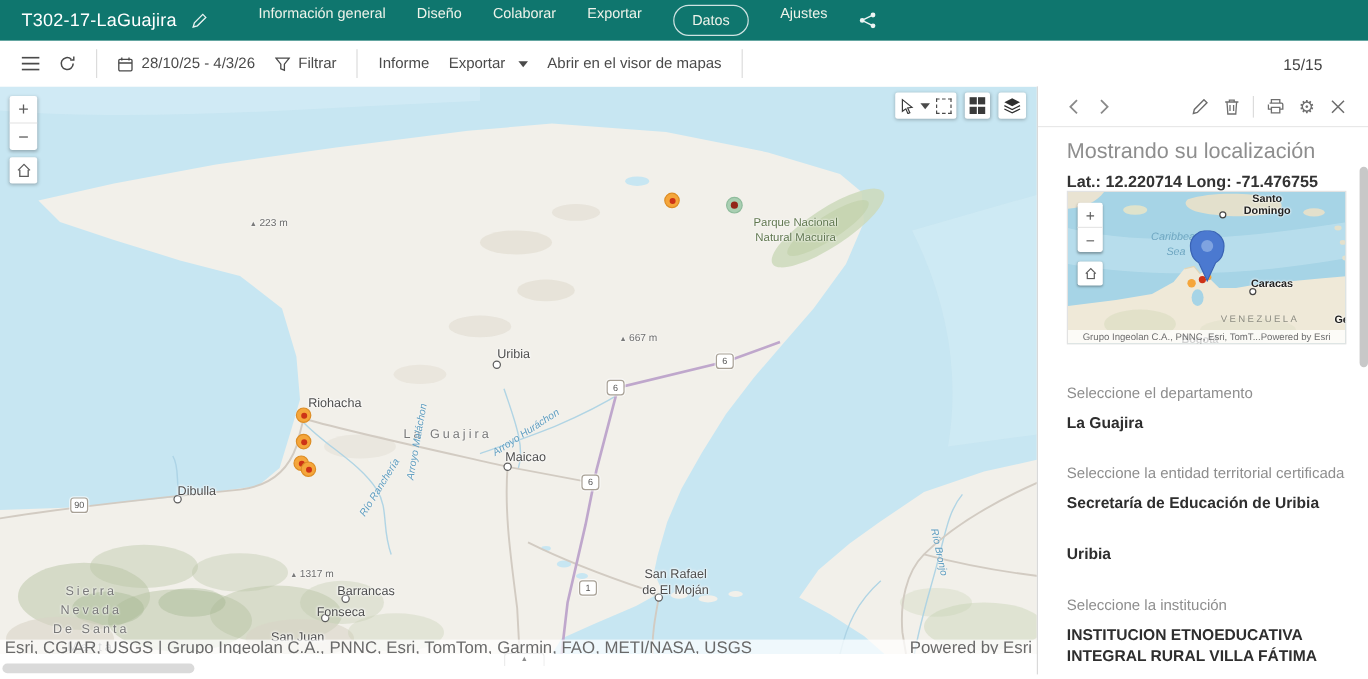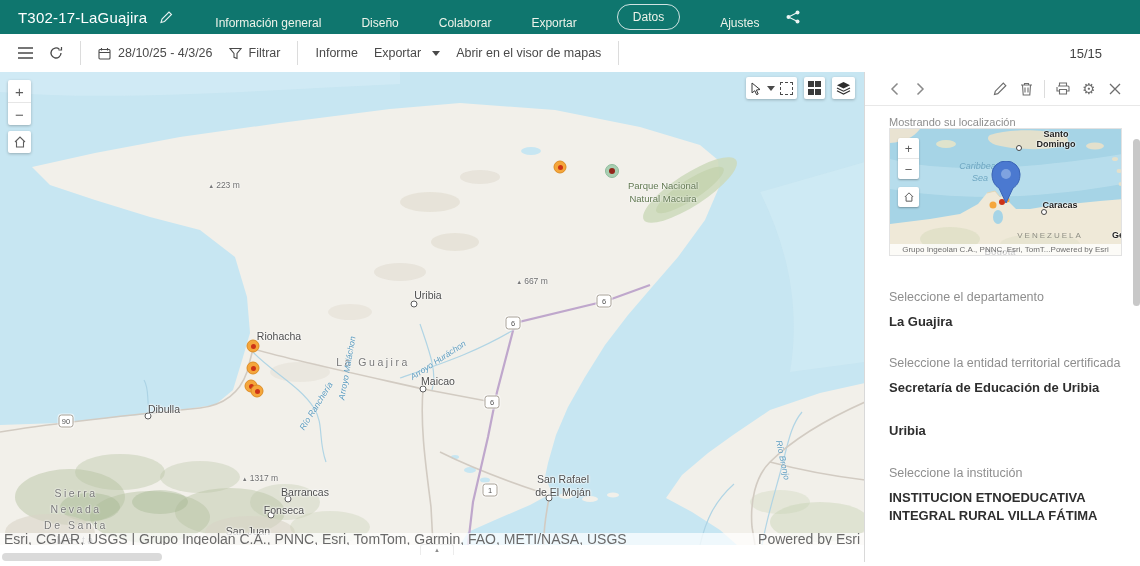--- a/index.html
+++ b/index.html
@@ -3,21 +3,21 @@
 <meta charset="utf-8">
 <style>
   html,body{margin:0;padding:0;width:1140px;height:566px;overflow:hidden;
     font-family:"Liberation Sans","DejaVu Sans",sans-serif;background:#fff;}
   .app{position:relative;width:1140px;height:566px;}
 
   
   .hdr{height:34px;background:#0f766e;display:flex;align-items:center;padding-left:18px;color:#fff;}
   .hdr-title{font-size:15px;letter-spacing:.2px;}
   .hdr-pencil{margin-left:12px;display:flex;align-items:center;opacity:.9;}
-  .hdr-nav{display:flex;align-items:flex-end;margin-left:42px;gap:40px;}
+  .hdr-nav{display:flex;align-items:flex-start;margin-left:42px;gap:26px;}
   .nav-item{font-size:12px;color:#eef3ea;cursor:pointer;white-space:nowrap;}
   .nav-item.active{border:1px solid rgba(255,255,255,.8);border-radius:14px;padding:5px 15px;}
   .hdr-share{margin-left:26px;display:flex;align-items:center;opacity:.92;}
 
   
   .tbar{height:38px;display:flex;align-items:center;padding:0 10px;background:#fff;font-size:12.5px;color:#4a4a4a;}
   .tb-btn{display:flex;align-items:center;gap:7px;padding:0 8px;height:28px;cursor:pointer;white-space:nowrap;}
   .tb-sep{width:1px;height:24px;background:#dcdcdc;margin:0 9px;}
   .caret{display:inline-block;width:0;height:0;border-left:4px solid transparent;border-right:4px solid transparent;border-top:5px solid #4a4a4a;margin-left:4px;}
   .toggle{width:25px;height:14px;border-radius:8px;background:#4ea24e;position:relative;margin-left:8px;cursor:pointer;}
@@ -62,21 +62,21 @@
   .hscroll{position:absolute;left:2px;top:481px;width:160px;height:8px;background:#dadada;border-radius:4px;cursor:pointer;}
 
   
   .panel{flex:1;border-left:1px solid #d9d9d9;position:relative;background:#fff;}
   .panel-hd{height:33px;display:flex;align-items:center;padding:0 12px 0 16px;}
   .ph-ico{width:26px;height:26px;display:flex;align-items:center;justify-content:center;cursor:pointer;color:#6e6e6e;}
   .ph-sep{width:1px;height:18px;background:#dcdcdc;margin:0 5px;}
   .ph-right{margin-left:auto;display:flex;align-items:center;}
   .panel-div{height:1px;background:#e8e8e8;}
   .panel-body{padding:10px 18px 0 24px;}
-  .loc-label{font-size:11px;color:#8e8e8e;}
+  .loc-label{font-size:18px;color:#8e8e8e;}
   .loc-coords{font-size:13.5px;font-weight:bold;color:#333;margin-top:7px;}
 
   .minimap{position:relative;width:233px;height:128px;border:1px solid #e2e2e2;box-sizing:border-box;overflow:hidden;}
   .mm-label{position:absolute;transform:translate(-50%,-50%);white-space:pre-line;text-align:center;}
   .mm-city{font-size:9px;font-weight:bold;color:#222;text-shadow:0 0 2px #fff,0 0 2px #fff;}
   .mm-sea{font-size:9px;font-style:italic;color:#6fa7c2;line-height:1.3;}
   .mm-country{font-size:8px;letter-spacing:2px;color:#8d8d82;text-shadow:0 0 2px #f4efe2;}
   .mm-dot{position:absolute;width:4px;height:4px;border:1.2px solid #444;border-radius:50%;background:#fff;transform:translate(-50%,-50%);}
   .mm-point{position:absolute;border-radius:50%;transform:translate(-50%,-50%);}
   .mm-ctl{position:absolute;left:8px;top:9px;width:21px;background:#fff;box-shadow:0 1px 2px rgba(0,0,0,.3);border-radius:2px;}
@@ -361,20 +361,21 @@
             <svg width="12" height="12" viewBox="0 0 12 12" stroke="#6e6e6e" stroke-width="1.3">
                 <path d="M1 1l10 10M11 1L1 11"></path>
               </svg>
           </span>
         </span>
       </div>
       <div class="panel-div"></div>
 
       <div class="panel-body">
         <div class="loc-label">Mostrando su localización</div>
+        <div class="loc-coords">Lat.: 12.220714 Long: -71.476755</div>
 
         <div class="minimap">
           <svg width="233" height="128" viewBox="0 0 233 128">
             <rect width="233" height="128" fill="#a6d4e6"></rect>
             <path fill="#bfe1ee" opacity=".7" d="M0,30 C60,45 140,40 233,25 L233,55 C150,70 70,72 0,60 Z"></path>
 
             <path fill="#e9e3d2" d="M0,0 H30 C24,8 14,13 0,14 Z"></path>
             <ellipse cx="56" cy="15" rx="10" ry="4" fill="#dfe3cc"></ellipse>
             <path fill="#e3e0cc" d="M100,6 C118,0 150,0 170,5 C182,8 180,16 168,18 C150,22 120,20 106,16 C98,13 96,9 100,6 Z"></path>
             <ellipse cx="205" cy="17" rx="9" ry="3.5" fill="#e3e0cc"></ellipse>

